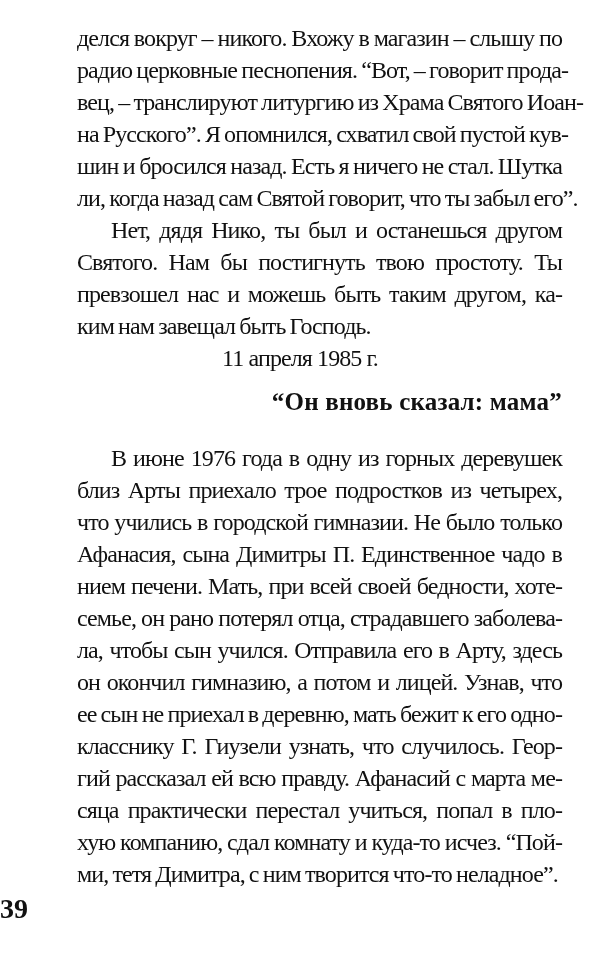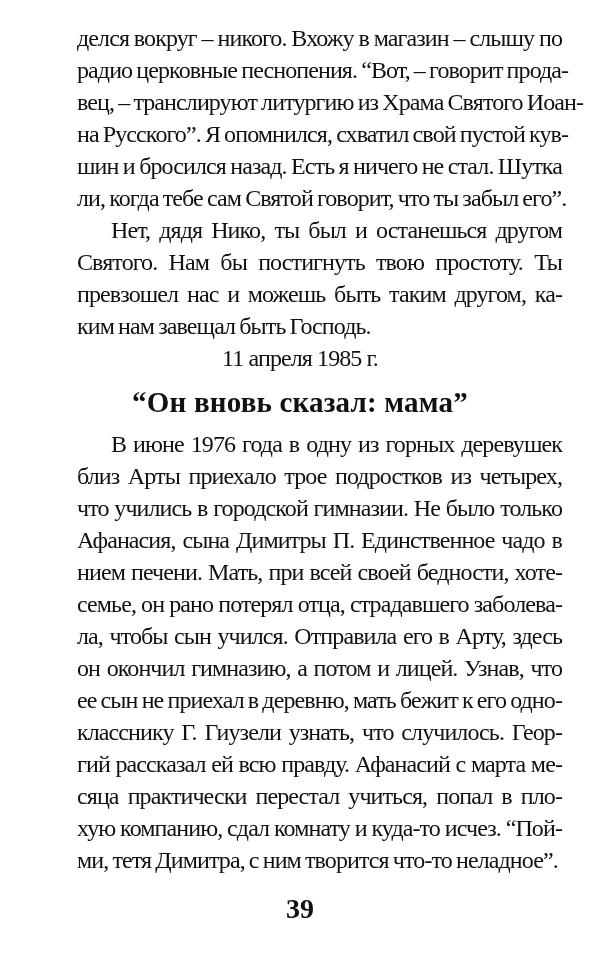--- a/index.html
+++ b/index.html
@@ -10,40 +10,40 @@
     }
     .line {
       font-size: 24px; line-height: 32px; height: 32px;
       white-space: nowrap; text-align: justify; text-align-last: justify;
       letter-spacing: -0.9px; word-spacing: -1px; margin-left: 39px;
     }
     .line.last { text-align-last: left; }
     .line.indent { padding-left: 34px; }
     .date { font-size: 24px; line-height: 32px; text-align: center; letter-spacing: -0.9px; }
     .heading {
-      font-size: 29px; font-weight: bold; text-align: center;
-      margin-top: 8px; margin-bottom: 6px; line-height: 40px; letter-spacing: 0.2px;
+      font-size: 25px; font-weight: bold; text-align: right;
+      margin-top: 8px; margin-bottom: 20px; line-height: 40px; letter-spacing: 0.2px;
     }
     .page-number {
       position: absolute; left: 0; width: 600px; top: 893px;
-      text-align: center; font-family: "Liberation Serif", serif;
+      font-family: "Liberation Serif", serif;
       font-size: 28px; font-weight: bold; color: #111;
     }
   </style>
 </head>
 <body>
 
 <div class="page">
   <div>
     <div class="line">делся вокруг – никого. Вхожу в магазин – слышу по</div>
     <div class="line">радио церковные песнопения. “Вот, – говорит прода-</div>
     <div class="line">вец, – транслируют литургию из Храма Святого Иоан-</div>
     <div class="line">на Русского”. Я опомнился, схватил свой пустой кув-</div>
     <div class="line">шин и бросился назад. Есть я ничего не стал. Шутка</div>
-    <div class="line">ли, когда тебе сам Святой говорит, что ты забыл его”.</div>
+    <div class="line">ли, когда назад сам Святой говорит, что ты забыл его”.</div>
   </div>
 
   <div>
     <div class="line indent">Нет, дядя Нико, ты был и останешься другом</div>
     <div class="line">Святого. Нам бы постигнуть твою простоту. Ты</div>
     <div class="line">превзошел нас и можешь быть таким другом, ка-</div>
     <div class="line last">ким нам завещал быть Господь.</div>
   </div>
 
   <div class="date">11 апреля 1985 г.</div>

